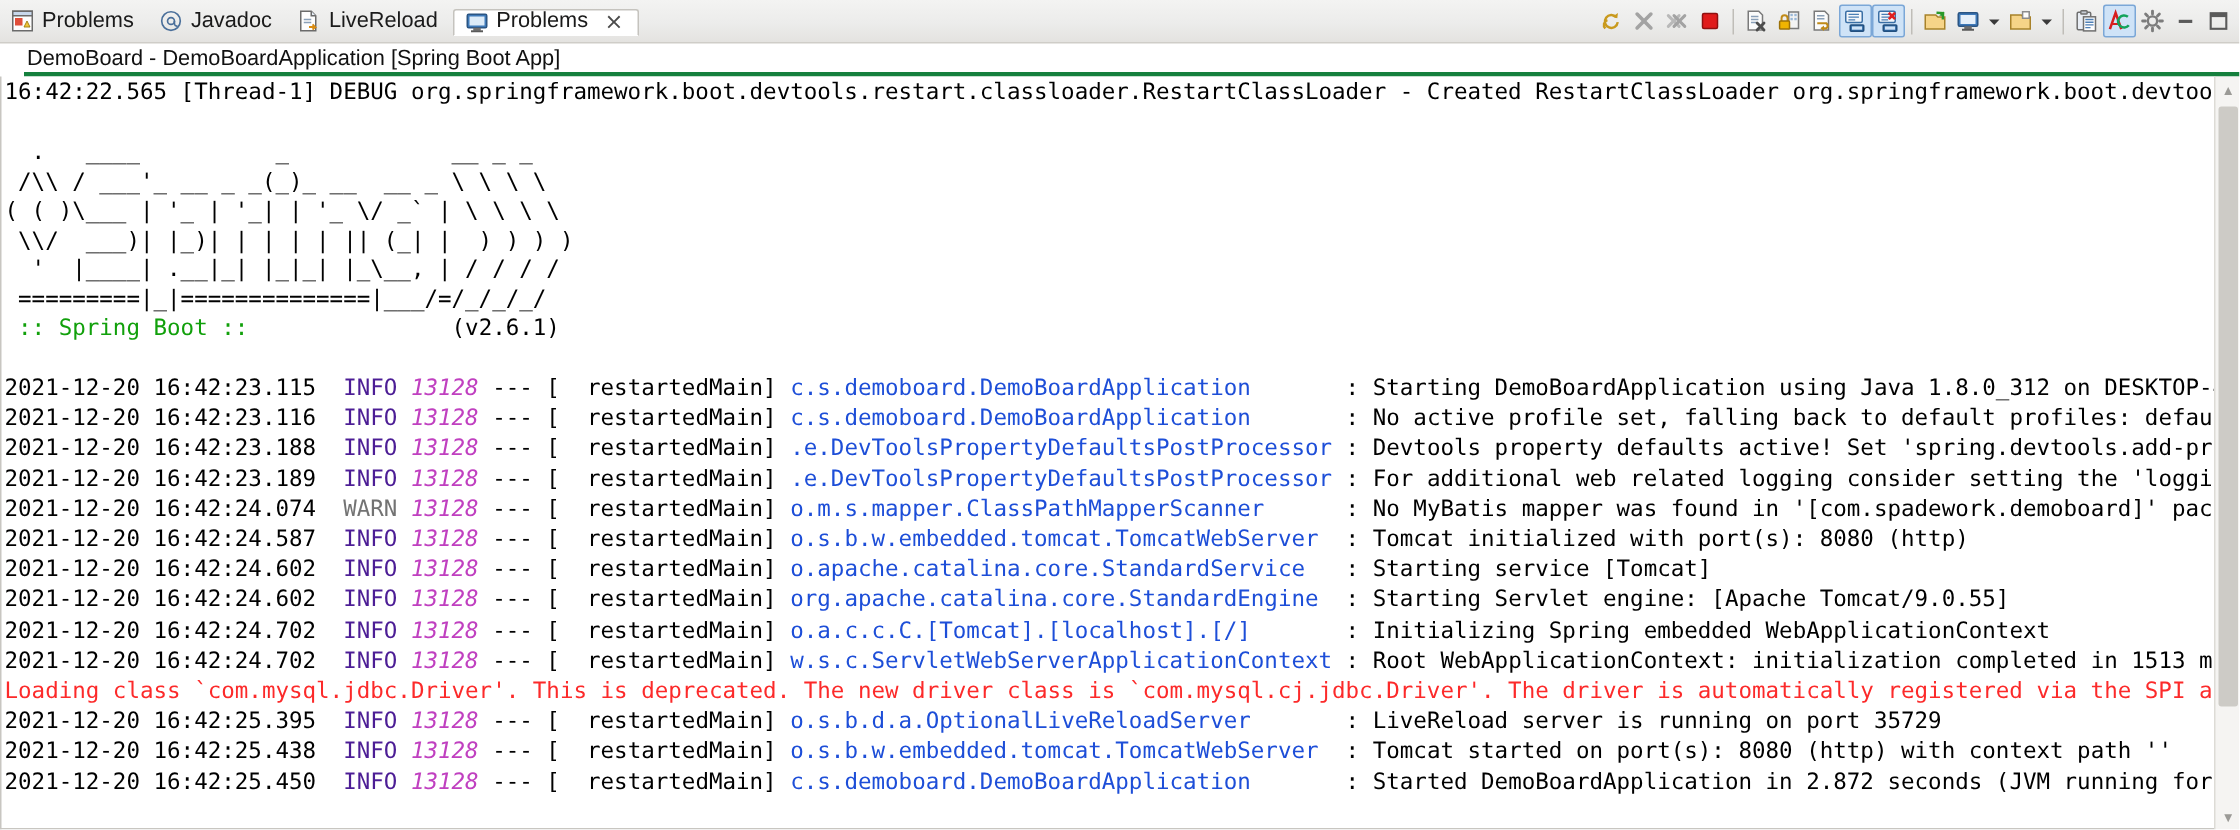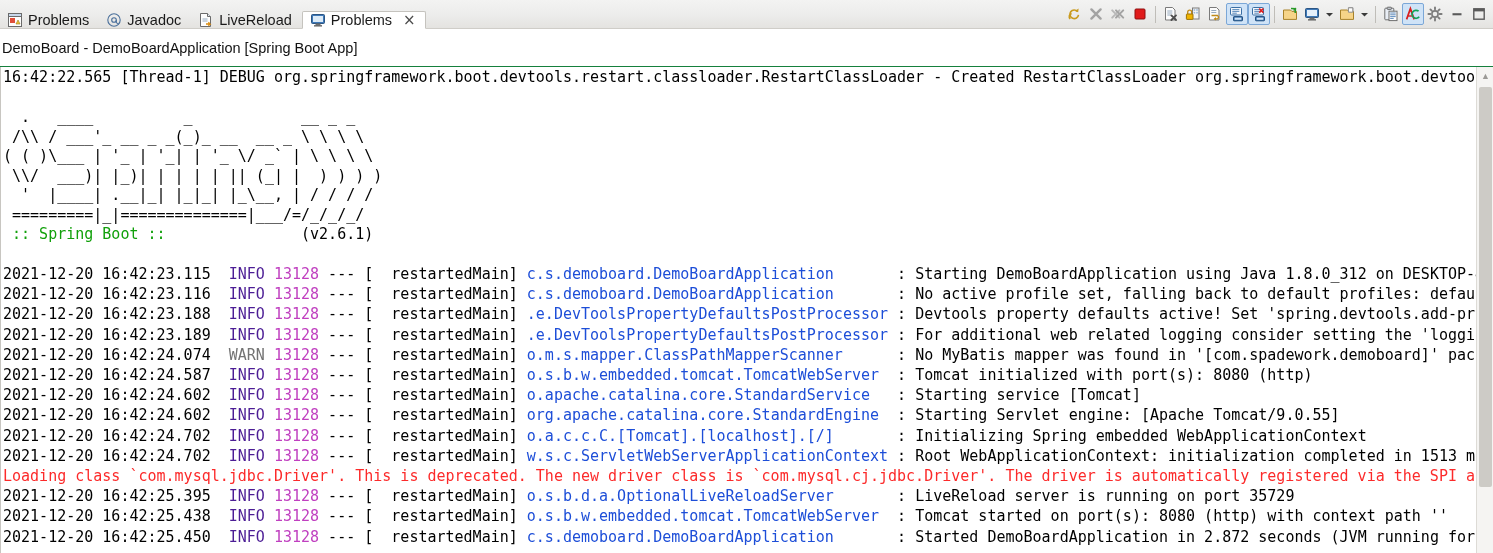--- a/index.html
+++ b/index.html
@@ -13,21 +13,21 @@
   
   .tabbar {
     position: relative;
     height: 29px;
     background: linear-gradient(to bottom, #f3f3f2 0%, #ececeb 55%, #e4e3e0 100%);
     border-bottom: 1px solid #cfcdc8;
     display: flex;
     align-items: stretch;
     white-space: nowrap;
   }
-  .tabs { display: flex; align-items: flex-end; }
+  .tabs { display: flex; align-items: center; }
   .tab {
     display: flex; align-items: center; gap: 5px;
     padding: 0 9px 0 7px;
     font-size: 14.5px;
     color: #1a1a1a;
     border-right: 1px solid transparent;
     position: relative;
   }
   .tab.active {
     background: #ffffff;
@@ -64,29 +64,30 @@
   }
   .tsep {
     width: 1px; height: 17px; background: #bfbdb8; margin: 0 4px;
   }
   .caret {
     width: 13px; height: 22px; display:flex; align-items:center; justify-content:center;
   }
 
   
   .launchline {
-    height: 38px;
+    height: 22px;
     background: #ffffff;
     display: flex; align-items: center;
     padding-left: 2px;
     font-size: 14.5px;
     color: #111;
-    border-bottom: 1px solid #15803d;
+    border-bottom: 3px solid #15803d;
     white-space: nowrap;
     overflow: hidden;
+    margin-left: 16px;
   }
 
   
   .console-wrap {
     position: relative;
     height: 502px;
     display: flex;
   }
   .console {
     flex: 1 1 auto;
@@ -104,21 +105,21 @@
     white-space: pre;
     color: #000000;
   }
   .ln { height: 20.2px; }
   .banner .ln { height: 19.5px; }
   .blank { height: 20.2px; }
 
   
   .c-info  { color: #4c1d95; }
   .c-warn  { color: #737373; }
-  .c-pid   { color: #c040c0; }
+  .c-pid   { color: #c040c0; font-style: italic; }
   .c-logger{ color: #1d4ed8; }
   .c-err   { color: #fc2a2a; }
   .c-green { color: #11a00b; }
 
   
   .vscroll {
     width: 17px;
     background: #f5f4f2;
     border-left: 1px solid #dddbd6;
     position: relative;

